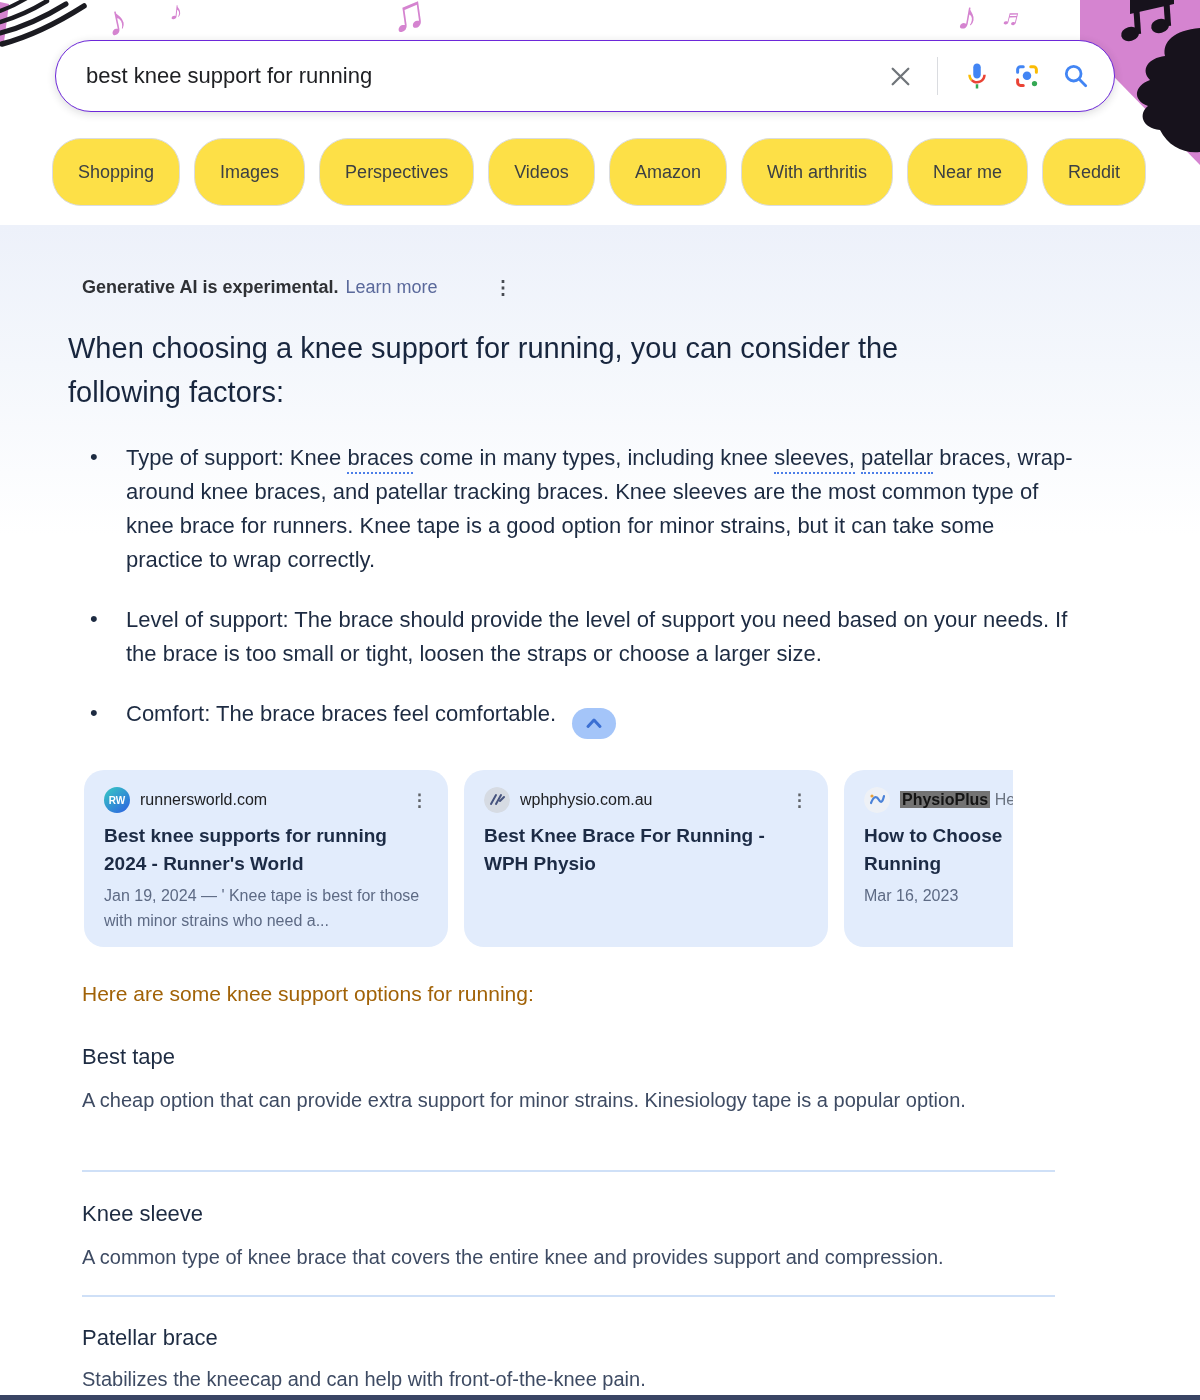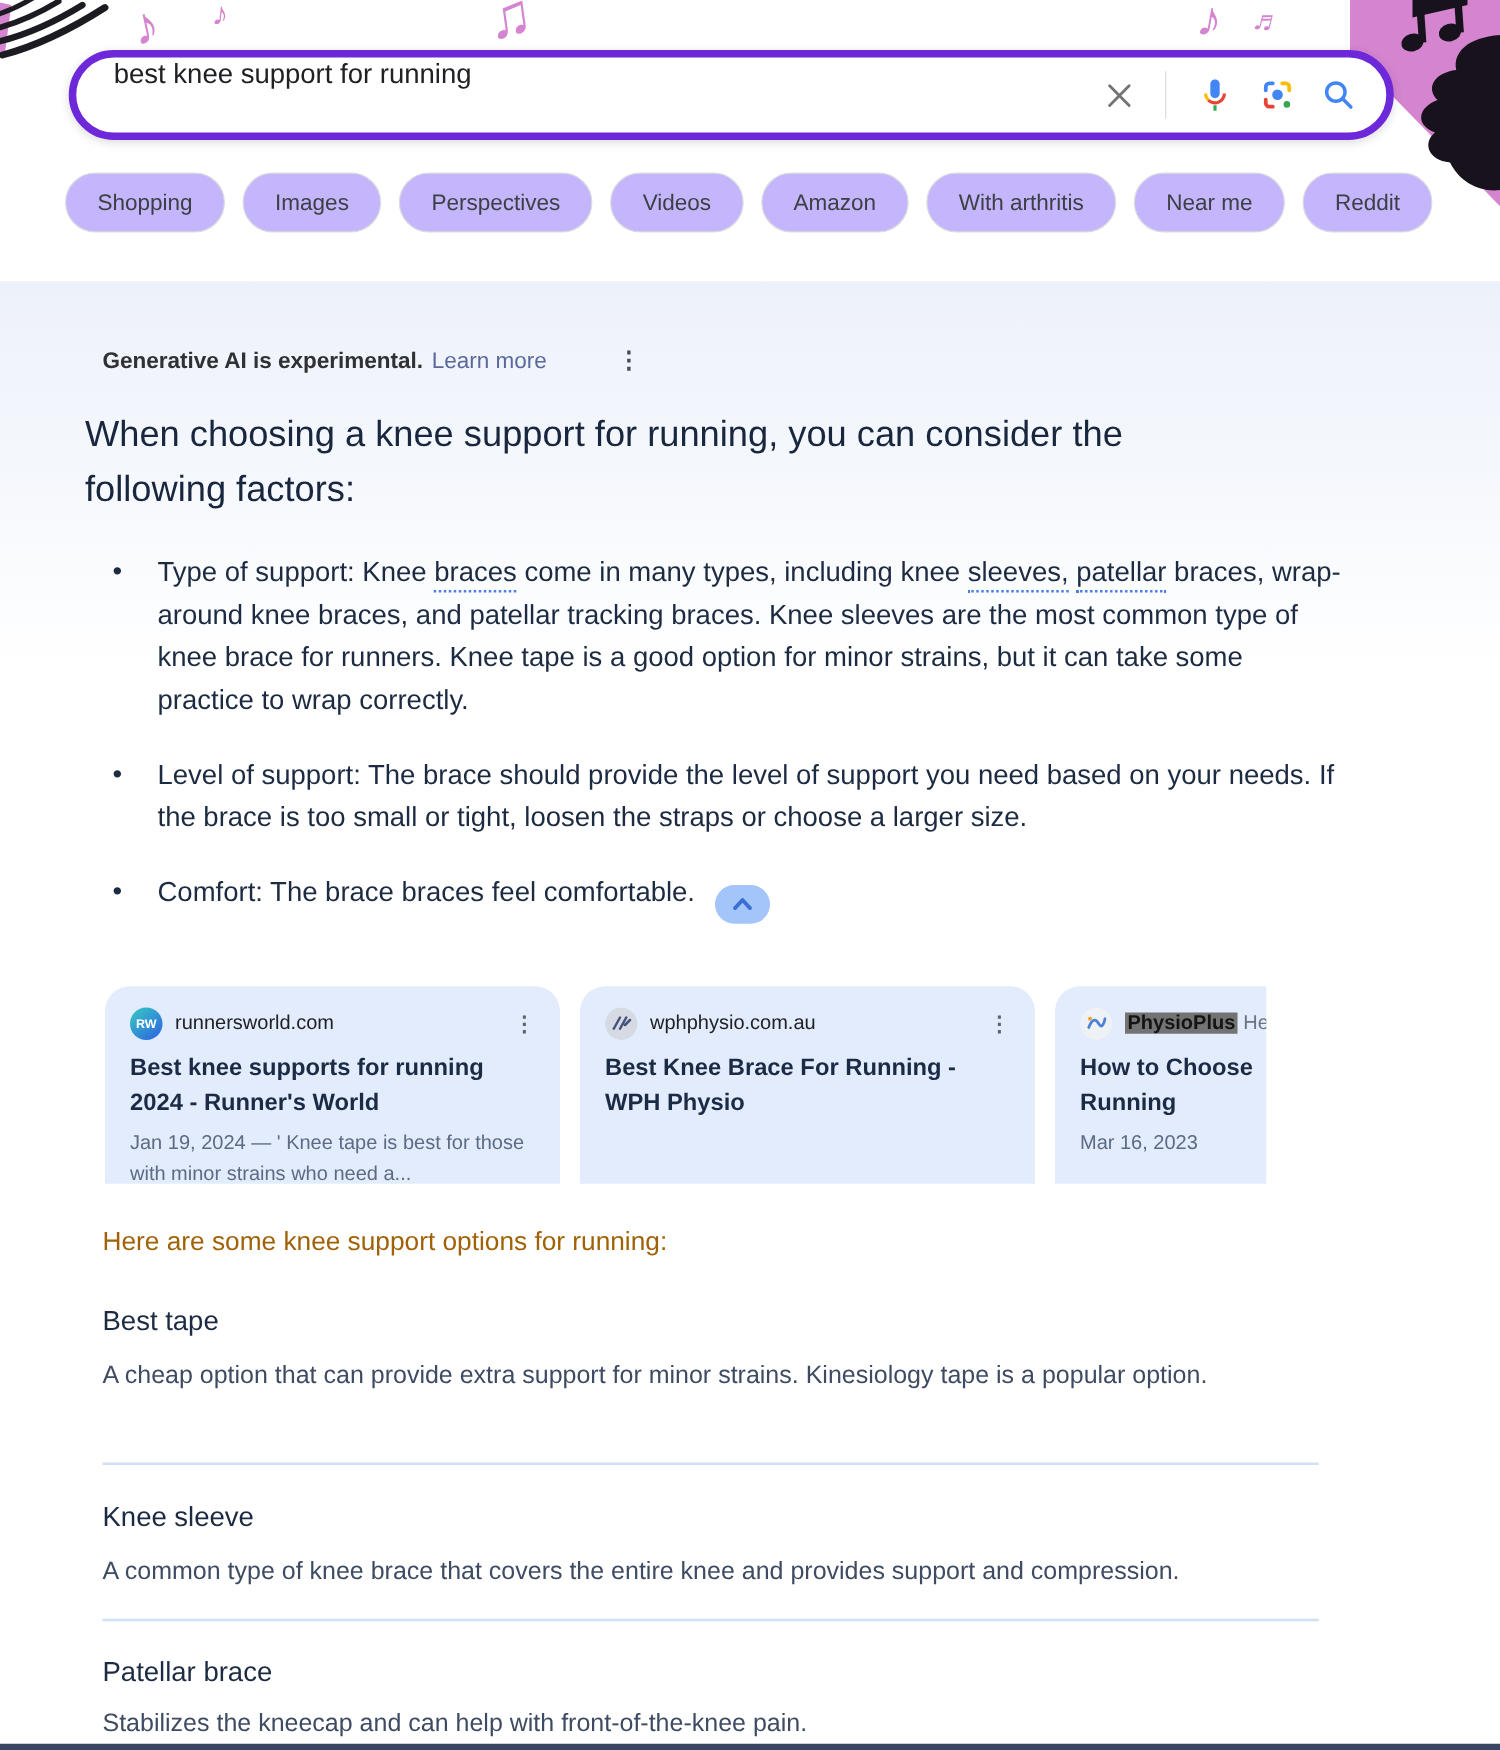--- a/index.html
+++ b/index.html
@@ -16,34 +16,34 @@
   .note { position:absolute; color:#d584d0; z-index:2; line-height:1; }
   .note-1 { left:106px; top:0px;  font-size:42px; transform:rotate(-12deg); }
   .note-2 { left:170px; top:-2px; font-size:26px; transform:rotate(6deg); }
   .note-3 { left:390px; top:-10px; font-size:48px; transform:rotate(-8deg); }
   .note-4 { left:958px; top:-4px; font-size:40px; transform:rotate(10deg); }
   .note-5 { left:1002px; top:6px; font-size:24px; transform:rotate(14deg); }
 
   
   .searchbar {
     position:absolute; left:55px; top:40px; width:1060px; height:72px;
-    background:#fff; border:6px solid #6d28d9; border-radius:36px;
+    background:#fff; border:1px solid #6d28d9; border-radius:36px;
     box-shadow:0 2px 8px rgba(32,33,36,.16);
-    display:flex; padding:0 24px 0 30px; z-index:5;
+    display:flex; align-items:center; padding:0 24px 0 30px; z-index:5;
   }
   .query { flex:1; font-size:22px; color:#202124; white-space:nowrap; overflow:hidden; }
   .sb-icons { display:flex; align-items:center; gap:20px; }
   .vdiv { width:1px; height:38px; background:#dadce0; margin:0 4px; }
   .icon-btn { display:flex; align-items:center; justify-content:center; cursor:pointer; background:none; border:none; }
 
   
   .chips { position:absolute; left:52px; top:138px; display:flex; gap:14px; z-index:4; }
   .chip {
-    height:48px; padding:0 25px; display:flex; align-items:center;
-    border:1px solid #dadce0; border-radius:29px; background:#c4b5fd;
+    height:68px; padding:0 25px; display:flex; align-items:center;
+    border:1px solid #dadce0; border-radius:29px; background:#fde047;
     font-size:18px; color:#3c4043; white-space:nowrap; cursor:pointer;
   }
 
   
   .ai-bg {
     position:absolute; left:0; top:225px; width:1200px; height:310px; z-index:0;
     background:linear-gradient(180deg, #edf1fa 0%, #f4f7fc 45%, rgba(255,255,255,0) 100%);
   }
   .disclaimer { position:absolute; left:82px; top:276px; z-index:3; display:flex; align-items:center; font-size:18px; }
   .disclaimer .d-text { color:#2f3135; font-weight:bold; }
@@ -65,21 +65,21 @@
   .collapse {
     display:inline-flex; align-items:center; justify-content:center;
     width:44px; height:31px; margin-left:10px; vertical-align:-8px;
     background:#a4c5f9; border:none; border-radius:16px; cursor:pointer;
   }
 
   
   .carousel { position:absolute; left:84px; top:770px; width:929px; height:177px; overflow:hidden; display:flex; gap:16px; z-index:3; }
   .card {
     min-width:364px; width:364px; height:177px; background:#e2ecfc;
-    border-radius:20px; padding:17px 20px; cursor:pointer;margin-top:19px;
+    border-radius:20px; padding:17px 20px; cursor:pointer;
   }
   .card-head { display:flex; align-items:center; gap:10px; }
   .favicon { width:26px; height:26px; border-radius:50%; flex:none; display:flex; align-items:center; justify-content:center; }
   .fav-rw  { background:linear-gradient(140deg,#35b6c9 20%,#2e6fdd 85%); color:#fff; font-size:10px; font-weight:bold; }
   .card-src { font-size:16px; color:#202124; white-space:nowrap; }
   .src-rest { color:#6a7380; }
   .hl { background:#737373; color:#141414; font-weight:bold; padding:0 2px; }
   .card-dots { margin-left:auto; color:#5f6368; font-size:17px; font-weight:bold; cursor:pointer; }
   .card-title { margin-top:9px; font-size:19px; font-weight:bold; color:#1c2b45; line-height:28px; }
   .card-title .nw { white-space:nowrap; }

